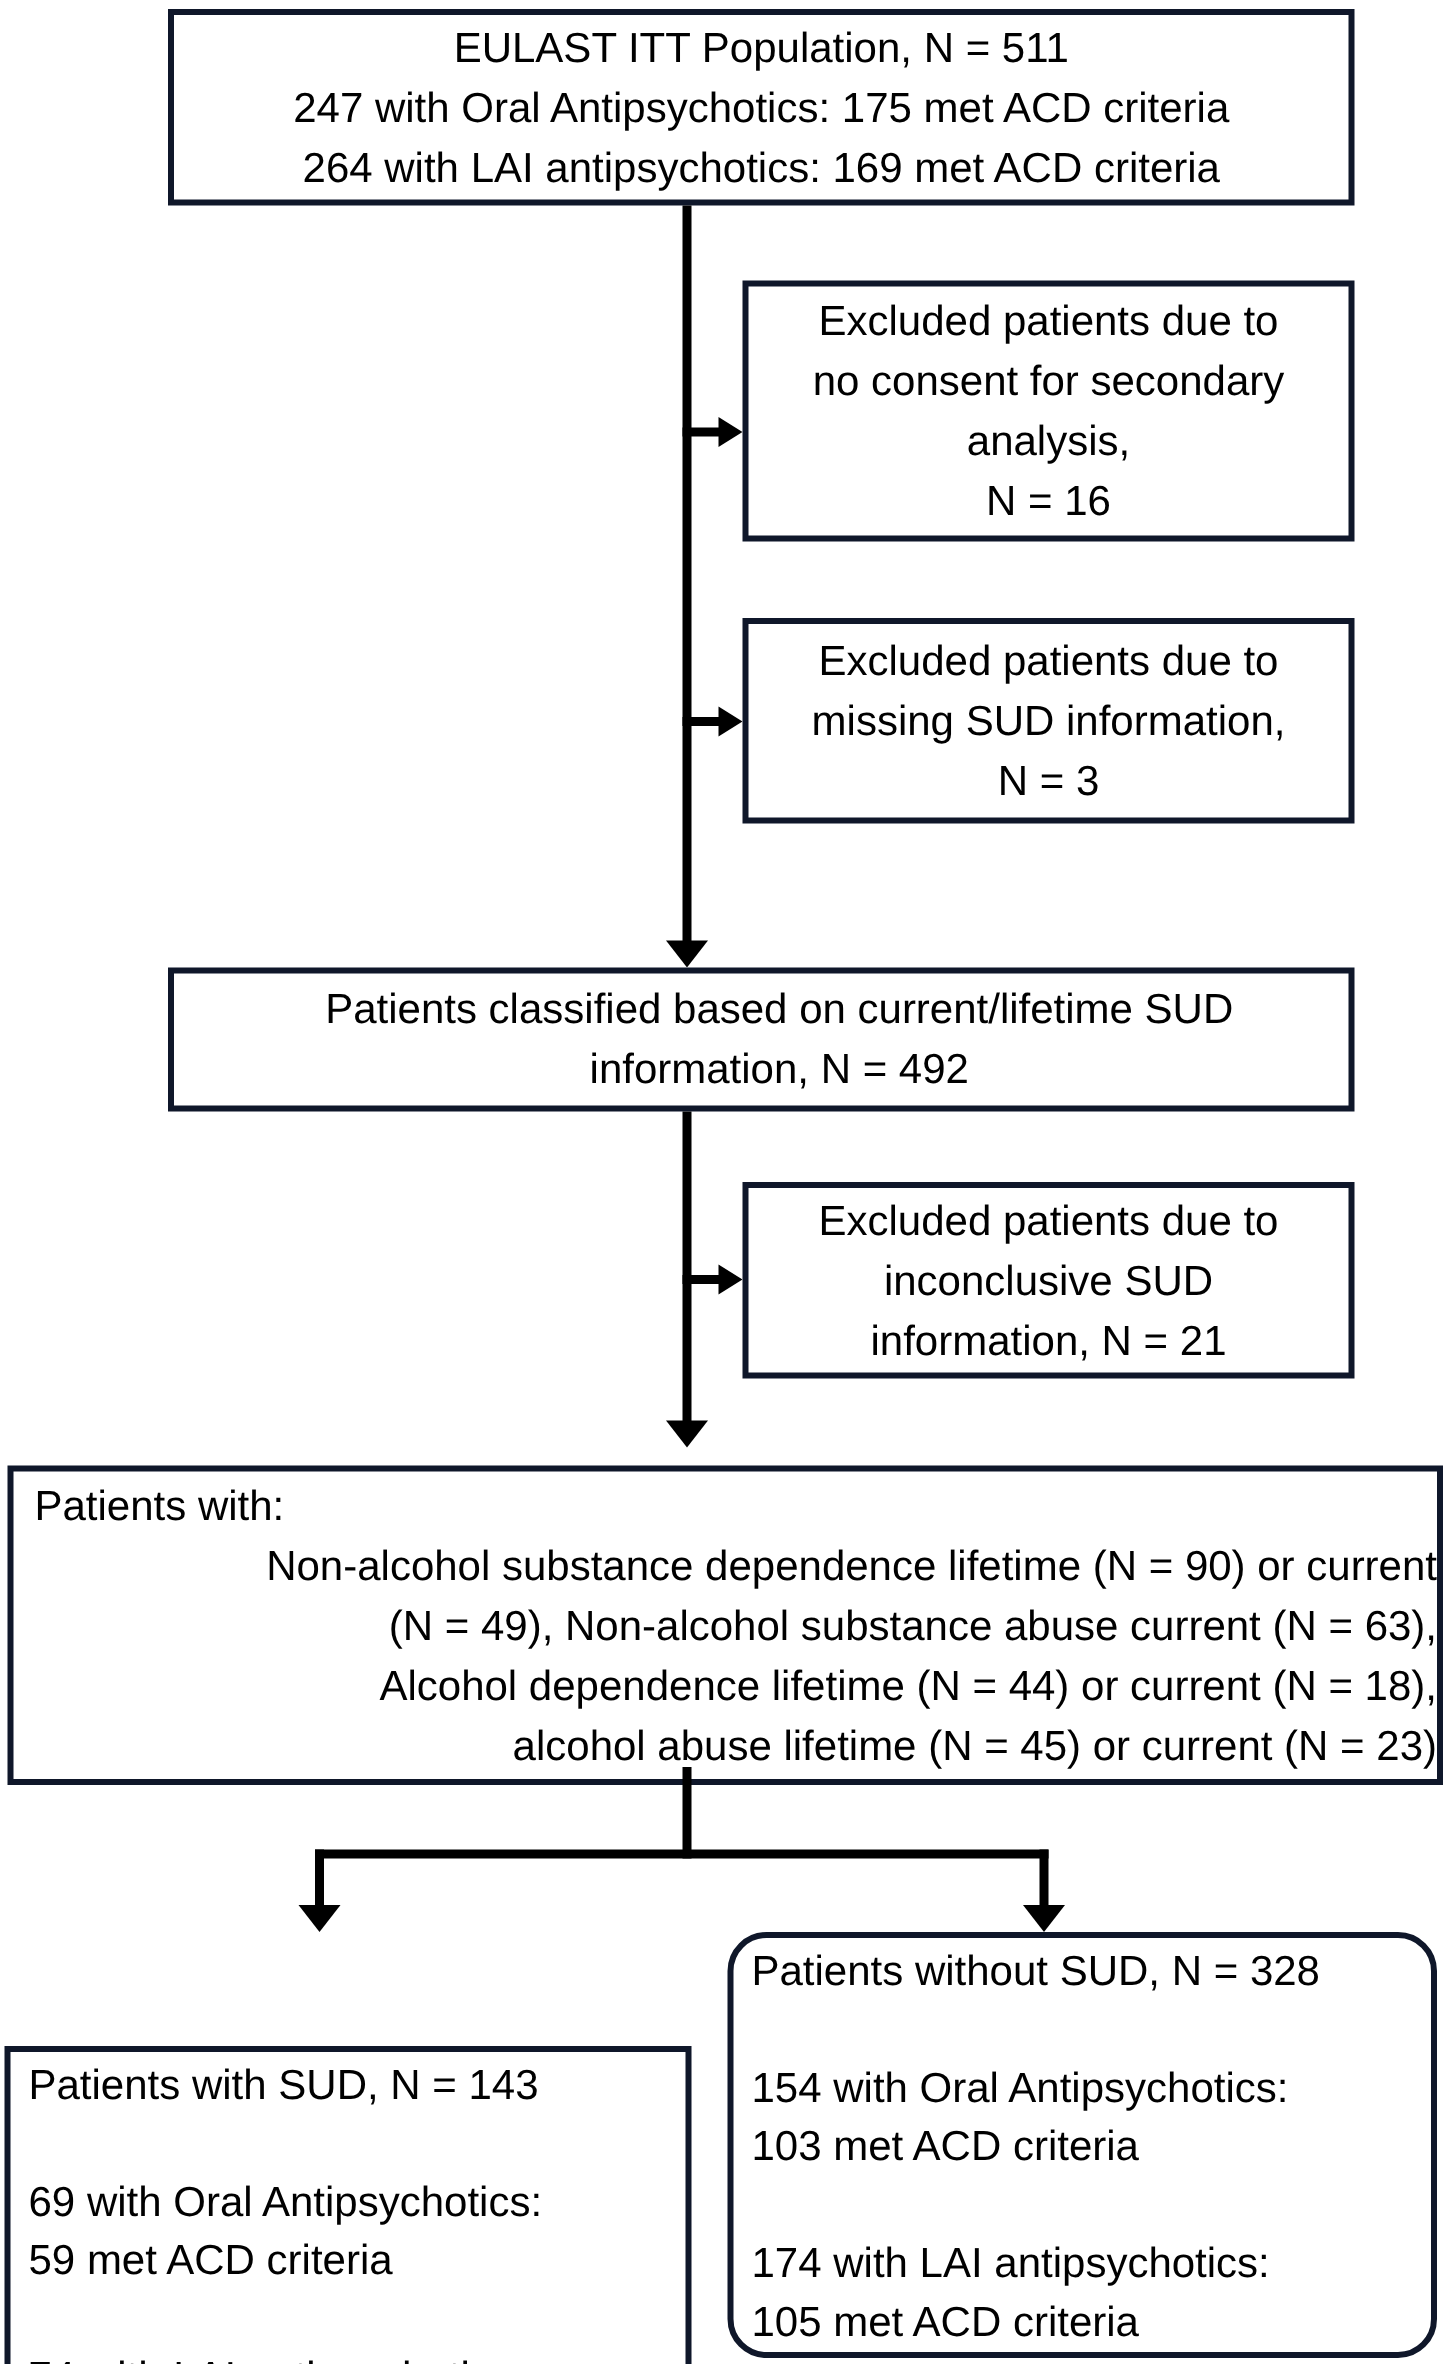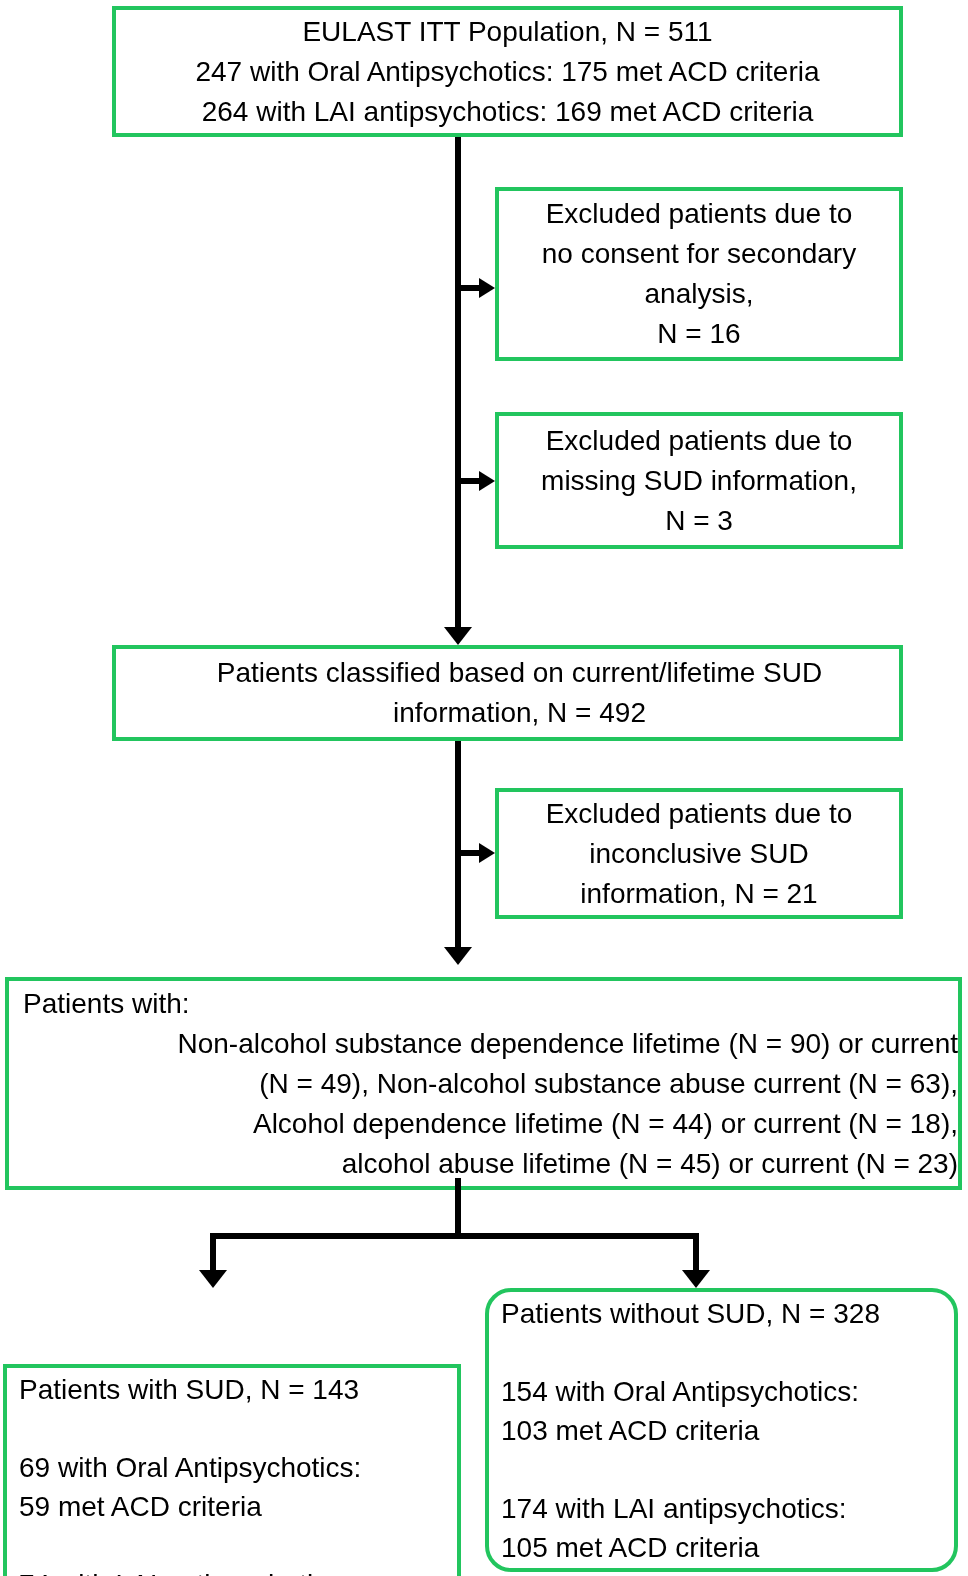--- a/index.html
+++ b/index.html
@@ -8,21 +8,21 @@
     position: relative;
     width: 968px;
     height: 1576px;
     background: #ffffff;
     font-family: "Liberation Sans", sans-serif;
     color: #000000;
     overflow: hidden;
   }
   .box {
     position: absolute;
-    border: 4px solid #22c55e;
+    border: 4px solid #0f172a;
     background: #ffffff;
     display: flex;
     align-items: center;
     justify-content: center;
     font-size: 28px;
     line-height: 40px;
   }
   .txt {
     white-space: pre-line;
     text-align: center;

